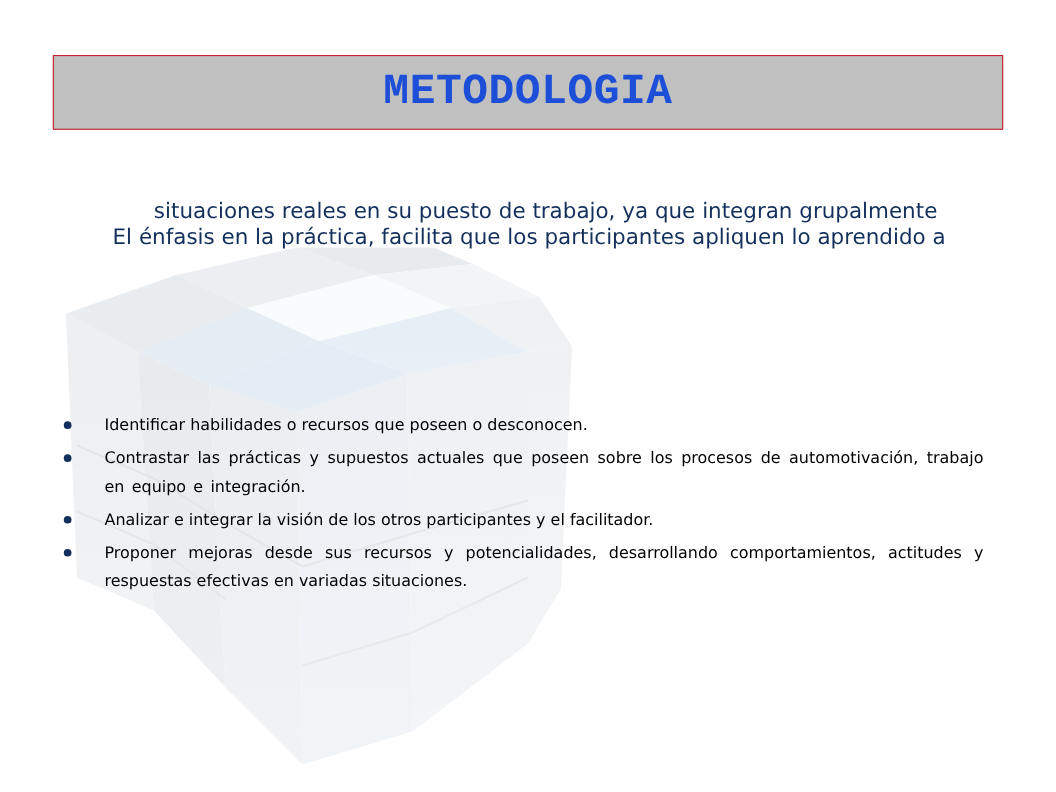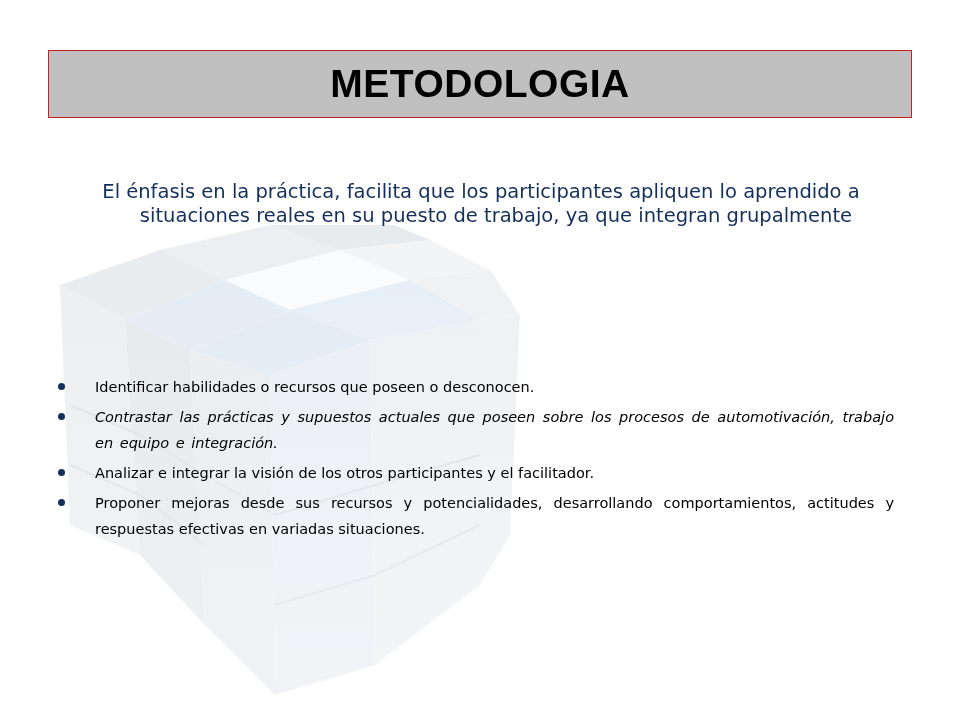--- a/index.html
+++ b/index.html
@@ -29,22 +29,22 @@
       width: 862px;
       height: 66px;
       background: #c0c0c0;
       border: 1.5px solid #c8202a;
       display: flex;
       align-items: center;
       justify-content: center;
       z-index: 2;
     }
     .title-text {
-      color: #000000;
-      font-family: Liberation Sans, sans-serif;
+      color: #1d4ed8;
+      font-family: Liberation Mono, monospace;
       font-weight: bold;
       font-size: 39px;
       letter-spacing: 0.5px;
     }
     .intro {
       position: absolute;
       left: 58px;
       top: 180px;
       width: 846px;
       text-align: center;
@@ -85,21 +85,20 @@
       background: #13305c;
     }
     .bullets li.two-line .txt {
       display: block;
       text-align: justify;
       text-align-last: left;
     }
     .bullets li.justify-wide .txt {
       letter-spacing: 0;
       word-spacing: 2px;
-      font-style: italic;
     }
   </style>
 </head>
 <body>
 
 <svg class="bg-cube" viewBox="0 0 520 480" xmlns="http://www.w3.org/2000/svg">
   <defs>
     <linearGradient id="fadeDown" x1="0" y1="0" x2="0" y2="1">
       <stop offset="0" stop-color="#ffffff" stop-opacity="0"></stop>
       <stop offset="1" stop-color="#ffffff" stop-opacity="0.35"></stop>
@@ -136,22 +135,22 @@
     <line x1="335" y1="350" x2="440" y2="300"></line>
   </g>
   <rect x="0" y="0" width="520" height="480" fill="url(#fadeDown)"></rect>
 </svg>
 
 <div class="title-box">
   <span class="title-text">METODOLOGIA</span>
 </div>
 
 <div class="intro">
+  <span class="line" style="padding-left:30px;">situaciones reales en su puesto de trabajo, ya que integran grupalmente</span>
   <span class="line">El énfasis en la práctica, facilita que los participantes apliquen lo aprendido a</span>
-  <span class="line" style="padding-left:30px;">situaciones reales en su puesto de trabajo, ya que integran grupalmente</span>
 </div>
 
 <ul class="bullets">
   <li>
     <span class="dot"></span>
     <span class="txt">Identificar habilidades o recursos que poseen o desconocen.</span>
   </li>
   <li class="two-line justify-wide">
     <span class="dot"></span>
     <span class="txt">Contrastar las prácticas y supuestos actuales que poseen sobre los procesos de automotivación, trabajo en equipo e integración.</span>

